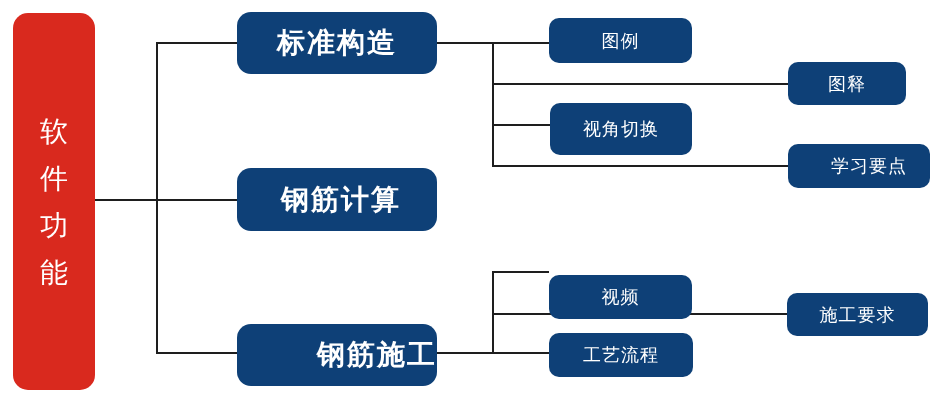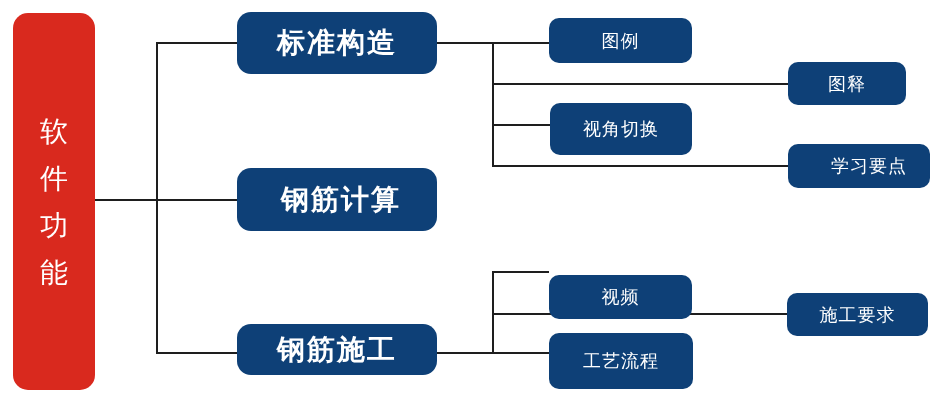--- a/index.html
+++ b/index.html
@@ -75,21 +75,21 @@
   <div class="node root" style="left:13px; top:13px; width:82px; height:377px;">
     <div class="vtext">软件功能</div>
   </div>
 
   <div class="node parent" style="left:237px; top:12px; width:200px; height:62px;">
     <span>标准构造</span>
   </div>
   <div class="node parent" style="left:237px; top:168px; width:200px; height:63px;padding-left:8px;">
     <span>钢筋计算</span>
   </div>
-  <div class="node parent" style="left:237px; top:324px; width:200px; height:51px;">
+  <div class="node parent" style="left:237px; top:324px; width:200px; height:62px;justify-content:flex-end;">
     <span>钢筋施工</span>
   </div>
 
   <div class="node child" style="left:549px; top:18px; width:143px; height:45px;">
     <span>图例</span>
   </div>
   <div class="node child" style="left:788px; top:62px; width:118px; height:43px;">
     <span>图释</span>
   </div>
   <div class="node child" style="left:550px; top:103px; width:142px; height:52px;">
@@ -98,17 +98,17 @@
   <div class="node child" style="left:788px; top:144px; width:142px; height:44px;padding-left:20px;">
     <span>学习要点</span>
   </div>
 
   <div class="node child" style="left:549px; top:251px; width:143px; height:44px;margin-top:24px;">
     <span>视频</span>
   </div>
   <div class="node child" style="left:787px; top:293px; width:141px; height:43px;">
     <span>施工要求</span>
   </div>
-  <div class="node child" style="left:549px; top:333px; width:144px; height:56px;">
+  <div class="node child" style="left:549px; top:333px; width:144px; height:44px;">
     <span>工艺流程</span>
   </div>
 
 </div>
 
 </body></html>

